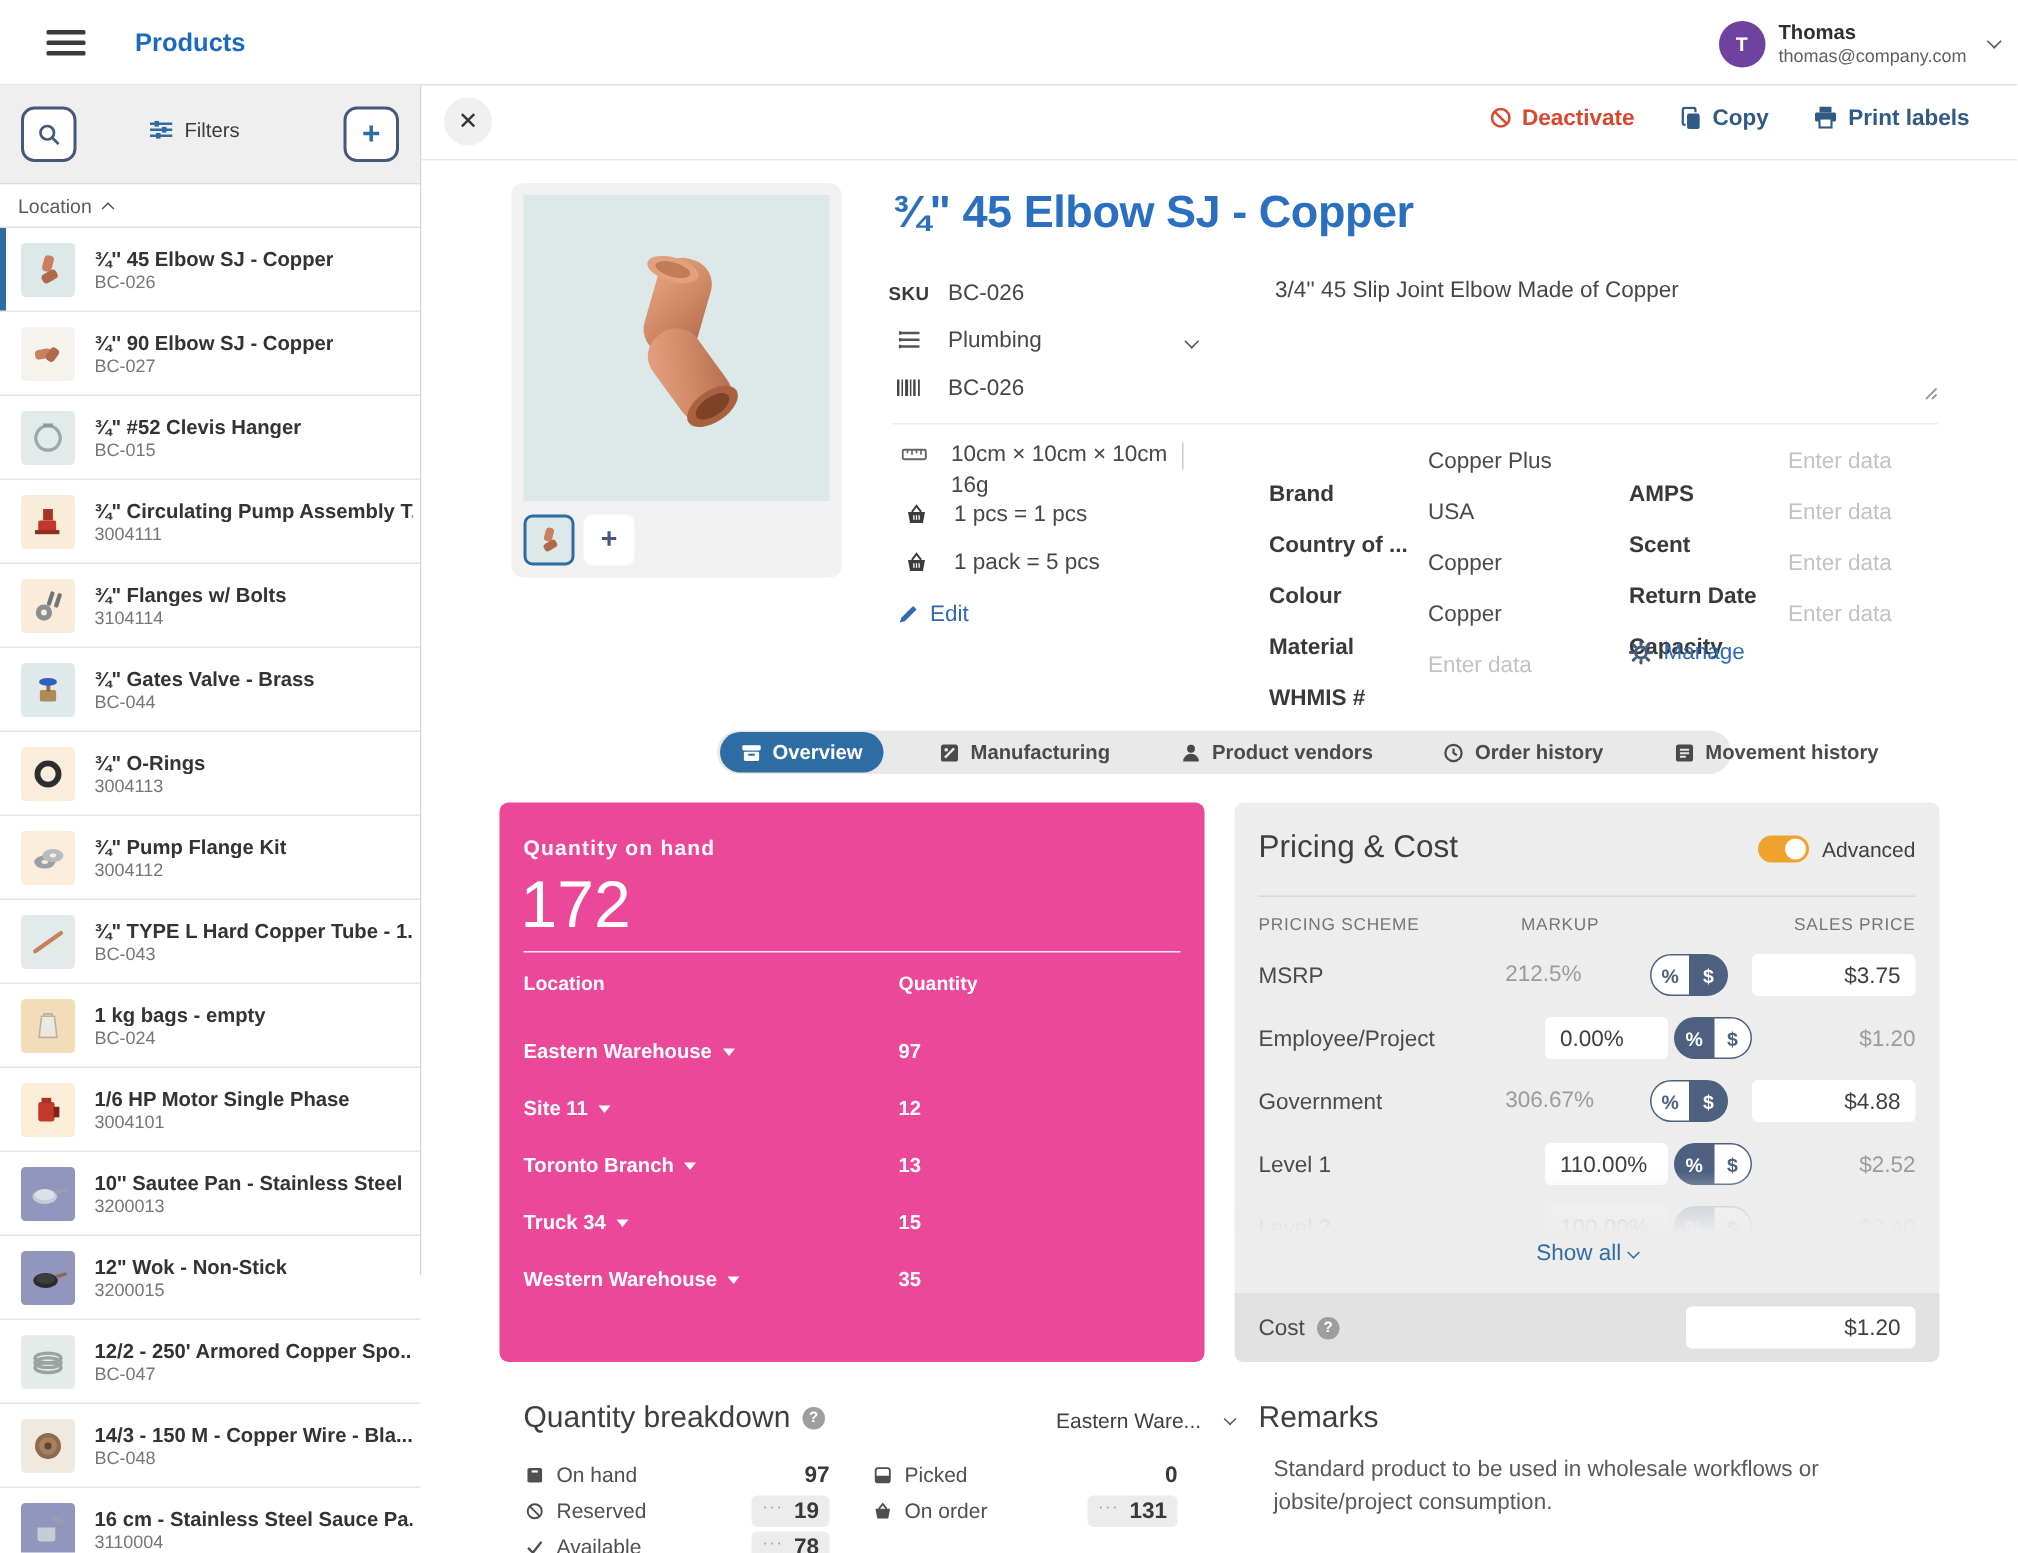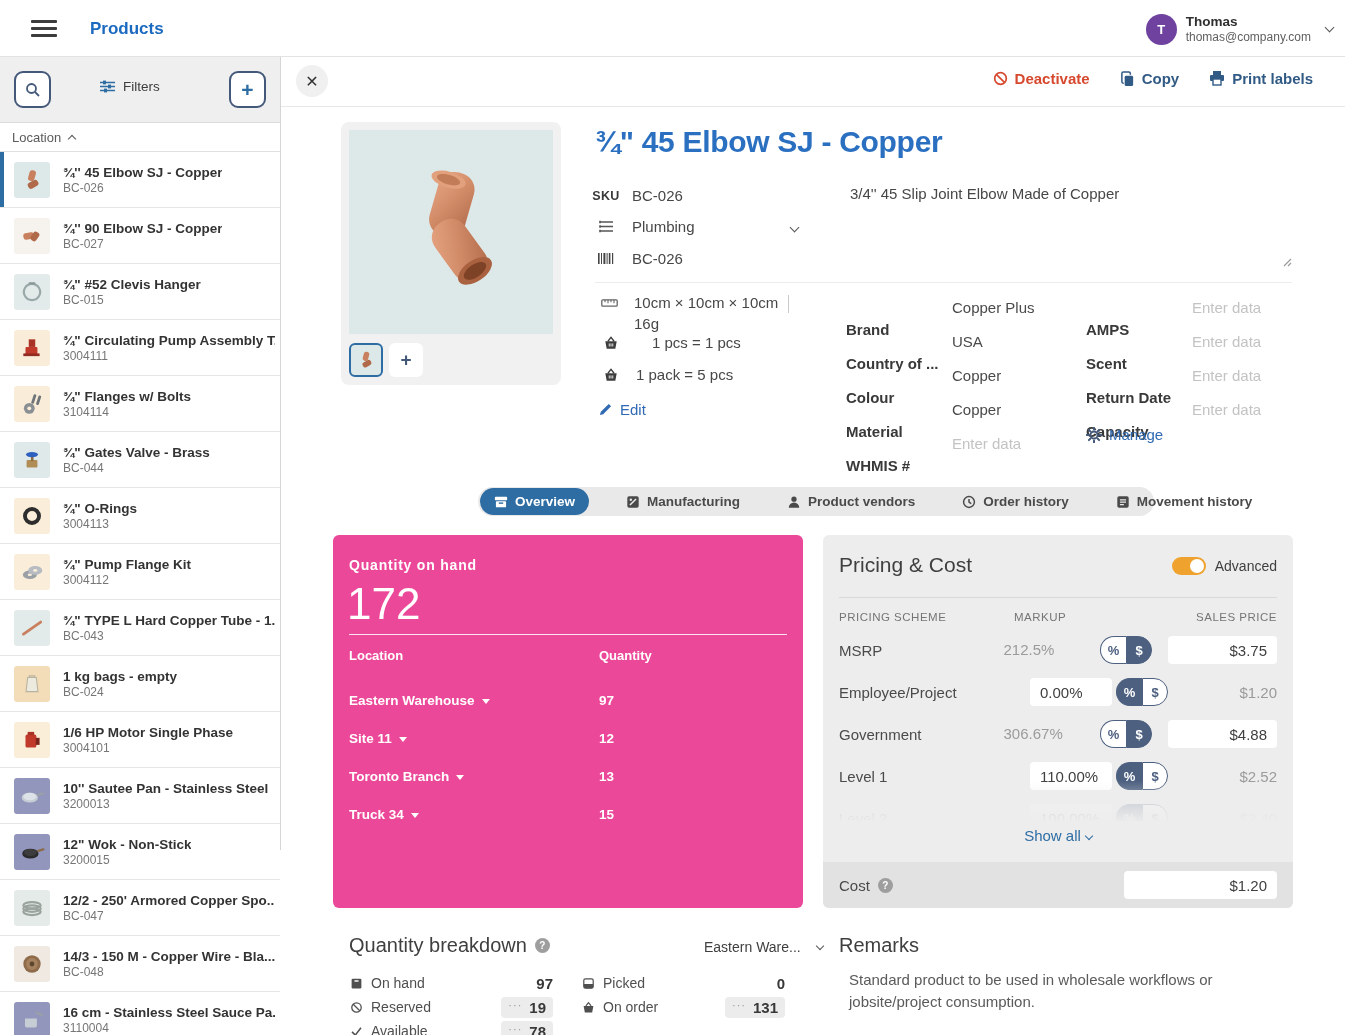--- a/index.html
+++ b/index.html
@@ -73,21 +73,21 @@
   #cat-chev { position:absolute; left:510px; top:167px; color:#555; }
   #barcode-row { left:314px; top:193px; }
   #ident-divider { position:absolute; left:314px; top:225px; width:697px; border-top:1px solid #ececec; }
 
   .dim-row { position:absolute; display:flex; align-items:center; }
   .dim-icon { width:24px; display:flex; justify-content:center; }
   .dim-text { font-size:15px; color:#474747; margin-left:13px;text-align:right; }
   #dims-row { left:316px; top:237px; }
   #dims-sep { position:absolute; left:507px; top:238px; height:18px; border-left:1px solid #c9c9c9; }
   #weight-text { position:absolute; left:353px; top:258px; font-size:15px; color:#474747; }
-  #uom1-row { left:318px; top:277px;gap:16px; }
+  #uom1-row { left:318px; top:277px; }
   #uom2-row { left:318px; top:309px; }
   #edit-link { position:absolute; left:318px; top:344px; display:flex; align-items:center; gap:8px;
     font-size:15px; color:#2f6ab3; cursor:pointer; }
 
   .f-col { position:absolute; width:235px; }
   #fields-col1 { left:565px; top:233px; }
   #fields-col2 { left:805px; top:233px; }
   .f-row { height:34px; display:flex; align-items:center; }
   .f-label { width:106px; font-size:15px; font-weight:bold; color:#393939; white-space:nowrap; overflow:hidden;margin-top:44px; }
   .f-value { font-size:15px; color:#4a4a4a; cursor:text; }
@@ -698,20 +698,27 @@
           </span>
           <span class="q-qty">13</span>
         </div>
         <div class="q-row">
           <span class="q-loc">
             <span>Truck 34</span>
             <span class="tri-down"></span>
           </span>
           <span class="q-qty">15</span>
         </div>
+        <div class="q-row">
+          <span class="q-loc">
+            <span>Western Warehouse</span>
+            <span class="tri-down"></span>
+          </span>
+          <span class="q-qty">35</span>
+        </div>
       </div>
   </div>
 
   <div id="price-card">
     <div id="price-title">Pricing &amp; Cost</div>
     <div id="advanced">
       <div id="adv-toggle"></div>
       <span class="lbl">Advanced</span>
     </div>
     <div id="price-divider"></div>

